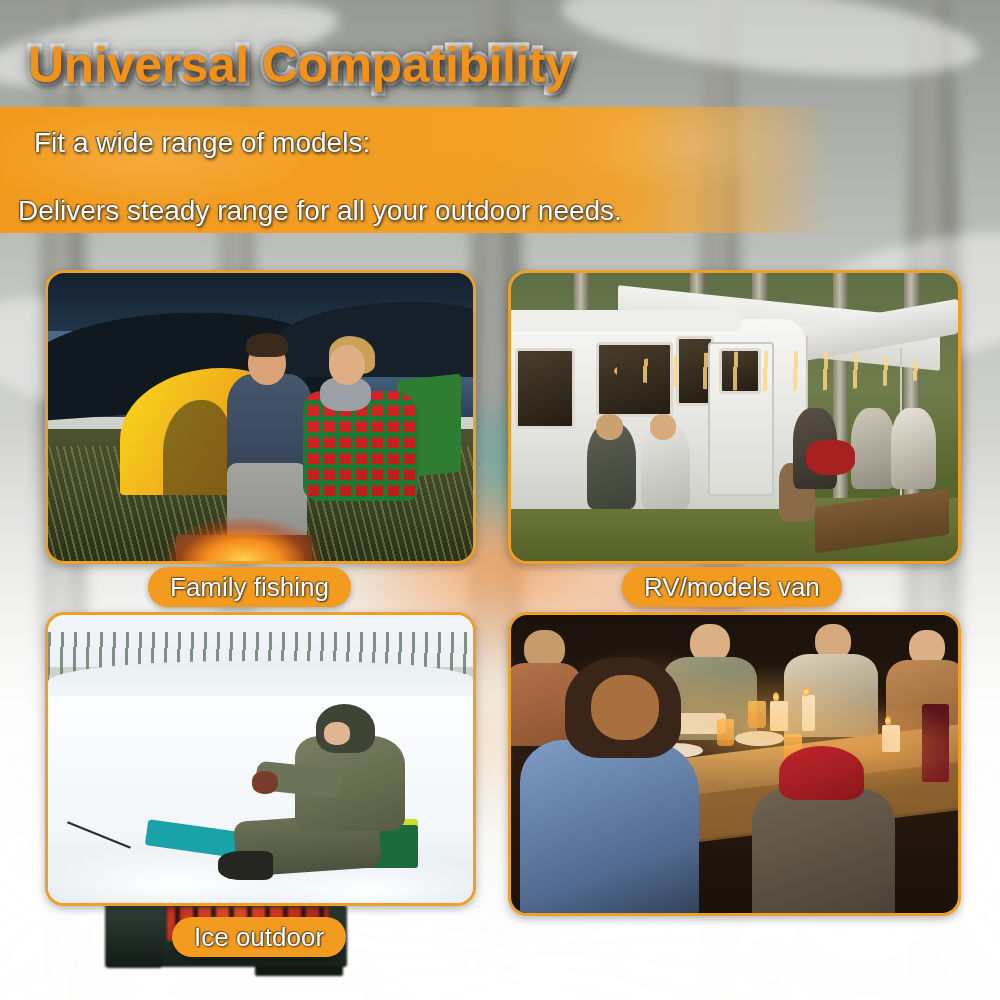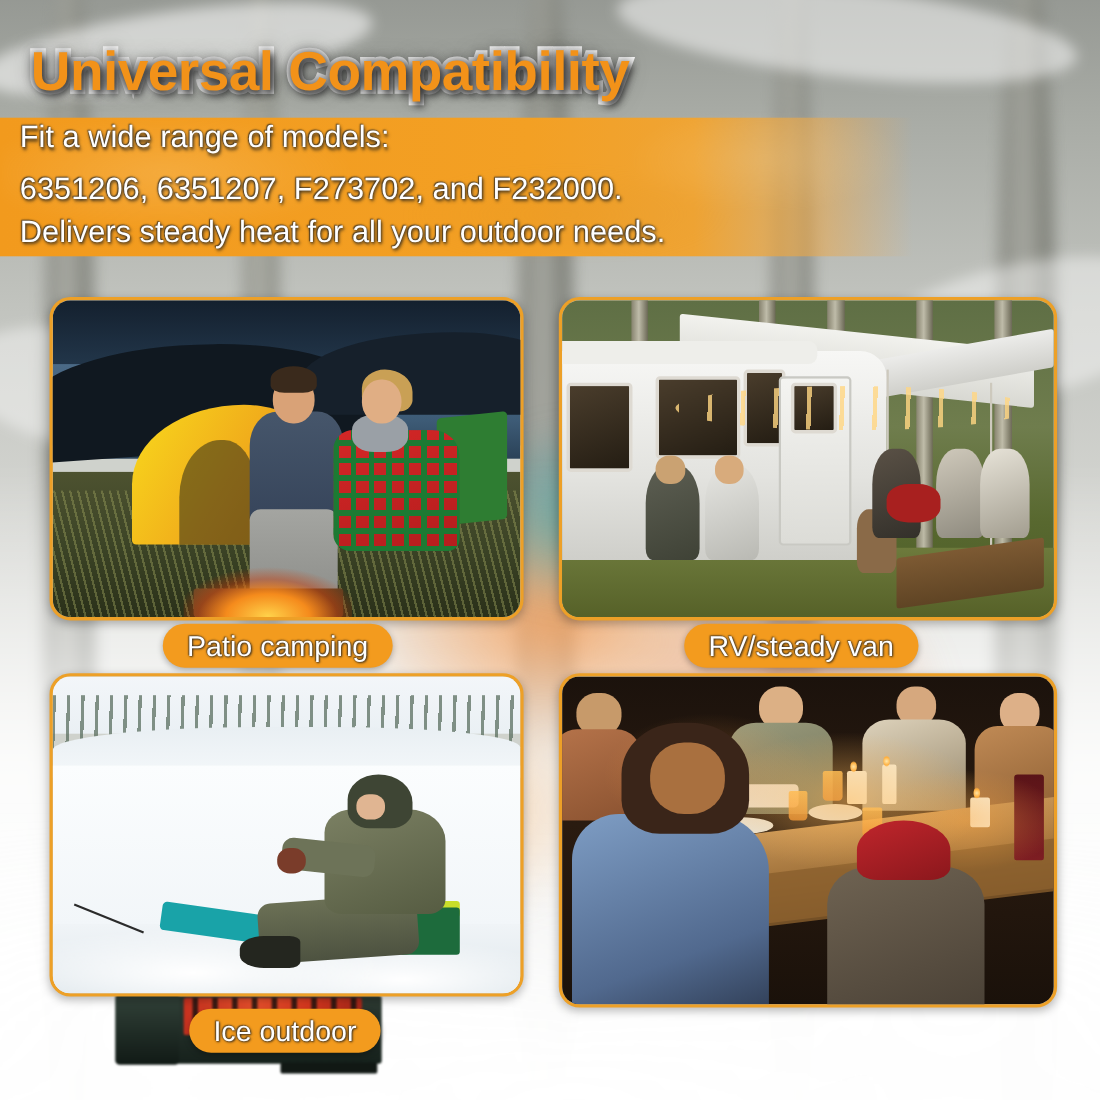--- a/index.html
+++ b/index.html
@@ -236,23 +236,22 @@
       <i style="left:152px"></i>
     </div>
     <div class="foot"></div>
   </div>
 
   <div class="headline">Universal Compatibility</div>
 
   <div class="banner">
     <div class="tex"></div>
   </div>
-  <div class="banner-text" style="top:106px;">Fit a wide range of models:</div>
-  <div class="banner-text" style="top:153px;">6351206, 6351207, F273702, and F232000.</div>
-  <div class="banner-text" style="top:192px;">Delivers steady heat for all your outdoor needs.</div>
+  <div class="banner-text" style="top:124px;margin-left:16px;">Fit a wide range of models:</div>
+  <div class="banner-text" style="top:192px;">Delivers steady range for all your outdoor needs.</div>
 
   <div class="card" style="left:45px;top:270px;width:425px;height:288px;">
     <div class="photo">
       <div class="p1-sky"></div>
       <div class="p1-lake"></div>
       <div class="p1-ridge"></div>
       <div class="p1-ridge2"></div>
       <div class="p1-ground"></div>
       <div class="p1-grass"></div>
       <div class="p1-tent"></div>
@@ -264,21 +263,21 @@
       <div class="p1-man-hair"></div>
       <div class="p1-blanket"></div>
       <div class="p1-scarf"></div>
       <div class="p1-wo-hair"></div>
       <div class="p1-wo-head"></div>
       <div class="p1-logs"></div>
       <div class="p1-fire"></div>
     </div>
   </div>
   <div class="cap" style="left:148px;top:567px;">
-    <span>Patio camping</span>
+    <span>Family fishing</span>
   </div>
 
   <div class="card" style="left:508px;top:270px;width:447px;height:288px;">
     <div class="photo">
       <div class="p2-forest"></div>
       <div class="p2-trunk" style="left:14%"></div>
       <div class="p2-trunk" style="left:40%"></div>
       <div class="p2-trunk" style="left:54%"></div>
       <div class="p2-trunk" style="left:72%"></div>
       <div class="p2-trunk" style="left:88%"></div>
@@ -301,21 +300,21 @@
       <div class="p2-ppl" style="left:19%;top:49%;width:6%;height:9%;background:#caa272;border-radius:46%;"></div>
       <div class="p2-ppl" style="left:31%;top:49%;width:6%;height:9%;background:#d8ab7c;border-radius:46%;"></div>
       <div class="p2-ppl" style="left:63%;top:47%;width:10%;height:28%;background:linear-gradient(160deg,#5a5146,#33302a);"></div>
       <div class="p2-ppl" style="left:76%;top:47%;width:10%;height:28%;background:linear-gradient(160deg,#cfc9bb,#8e8a7e);"></div>
       <div class="p2-ppl" style="left:85%;top:47%;width:10%;height:28%;background:linear-gradient(160deg,#e7e3d8,#a29d8f);"></div>
       <div class="p2-ppl" style="left:66%;top:58%;width:11%;height:12%;background:#a8201f;border-radius:40%;"></div>
       <div class="p2-table"></div>
     </div>
   </div>
   <div class="cap" style="left:622px;top:567px;">
-    <span>RV/steady van</span>
+    <span>RV/models van</span>
   </div>
 
   <div class="card" style="left:45px;top:612px;width:425px;height:288px;">
     <div class="photo">
       <div class="p3-sky"></div>
       <div class="p3-trees"></div>
       <div class="p3-hill"></div>
       <div class="p3-field"></div>
       <div class="p3-snowbank"></div>
       <div class="p3-rod"></div>

